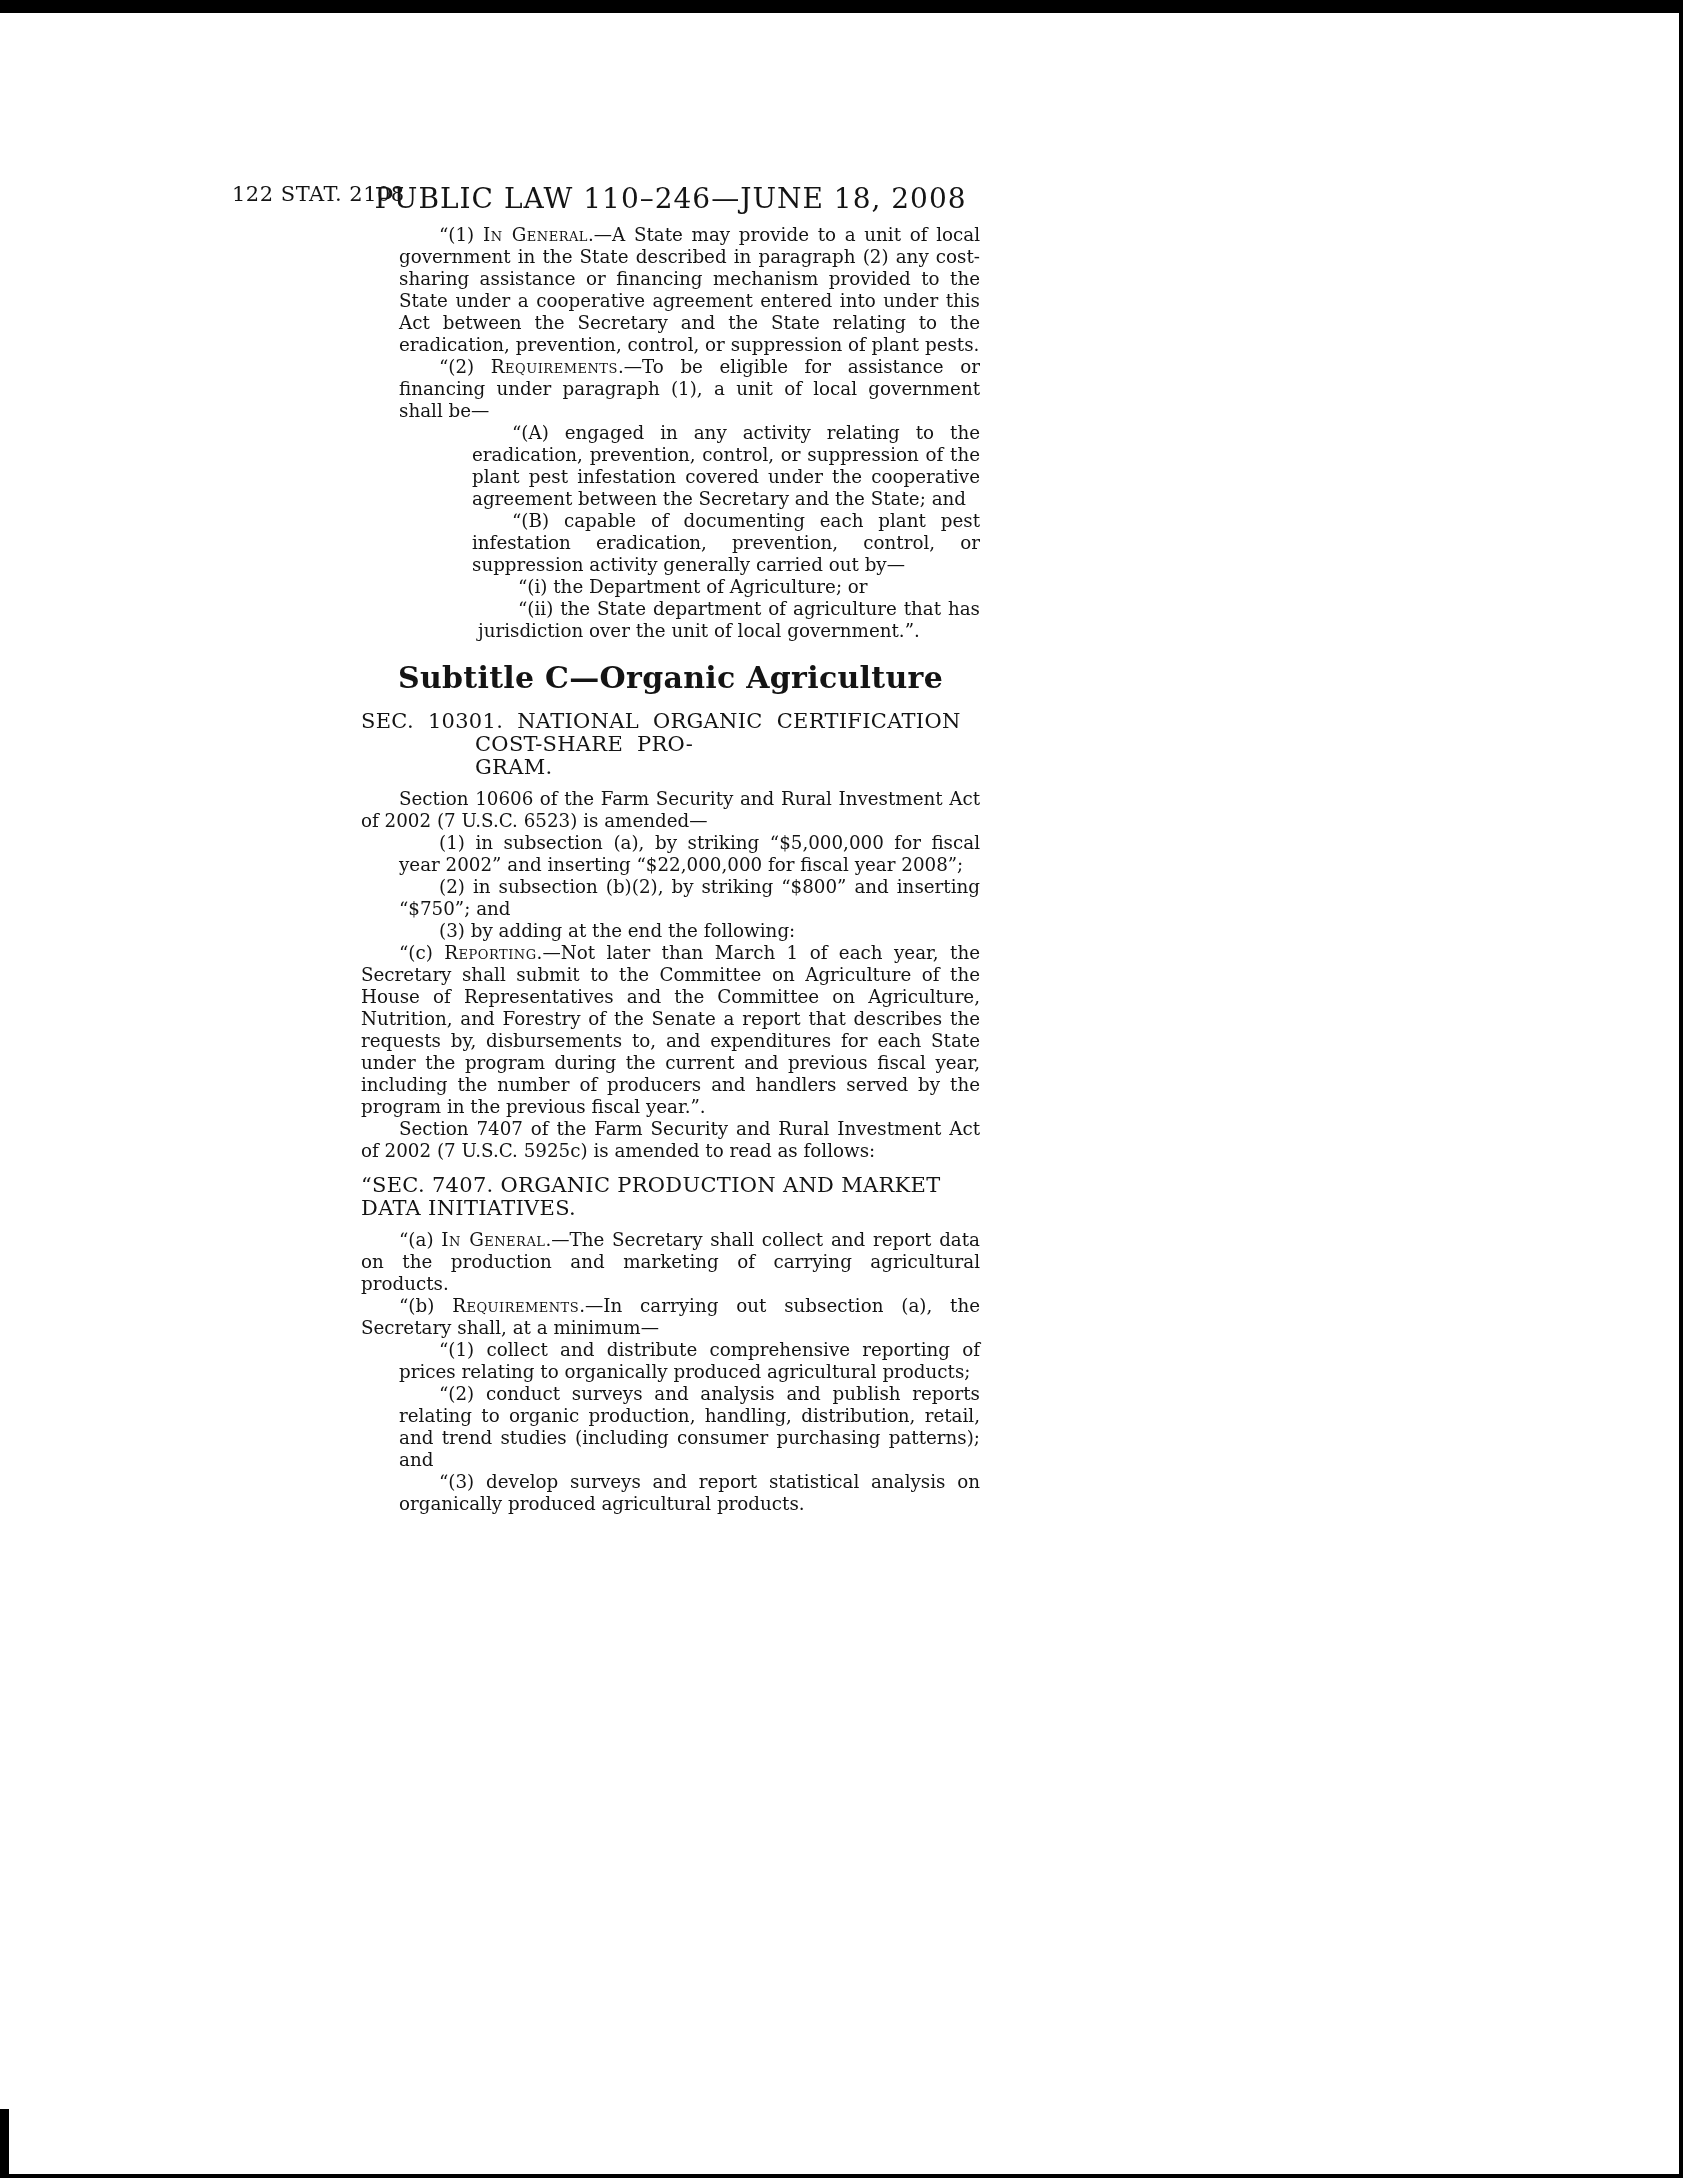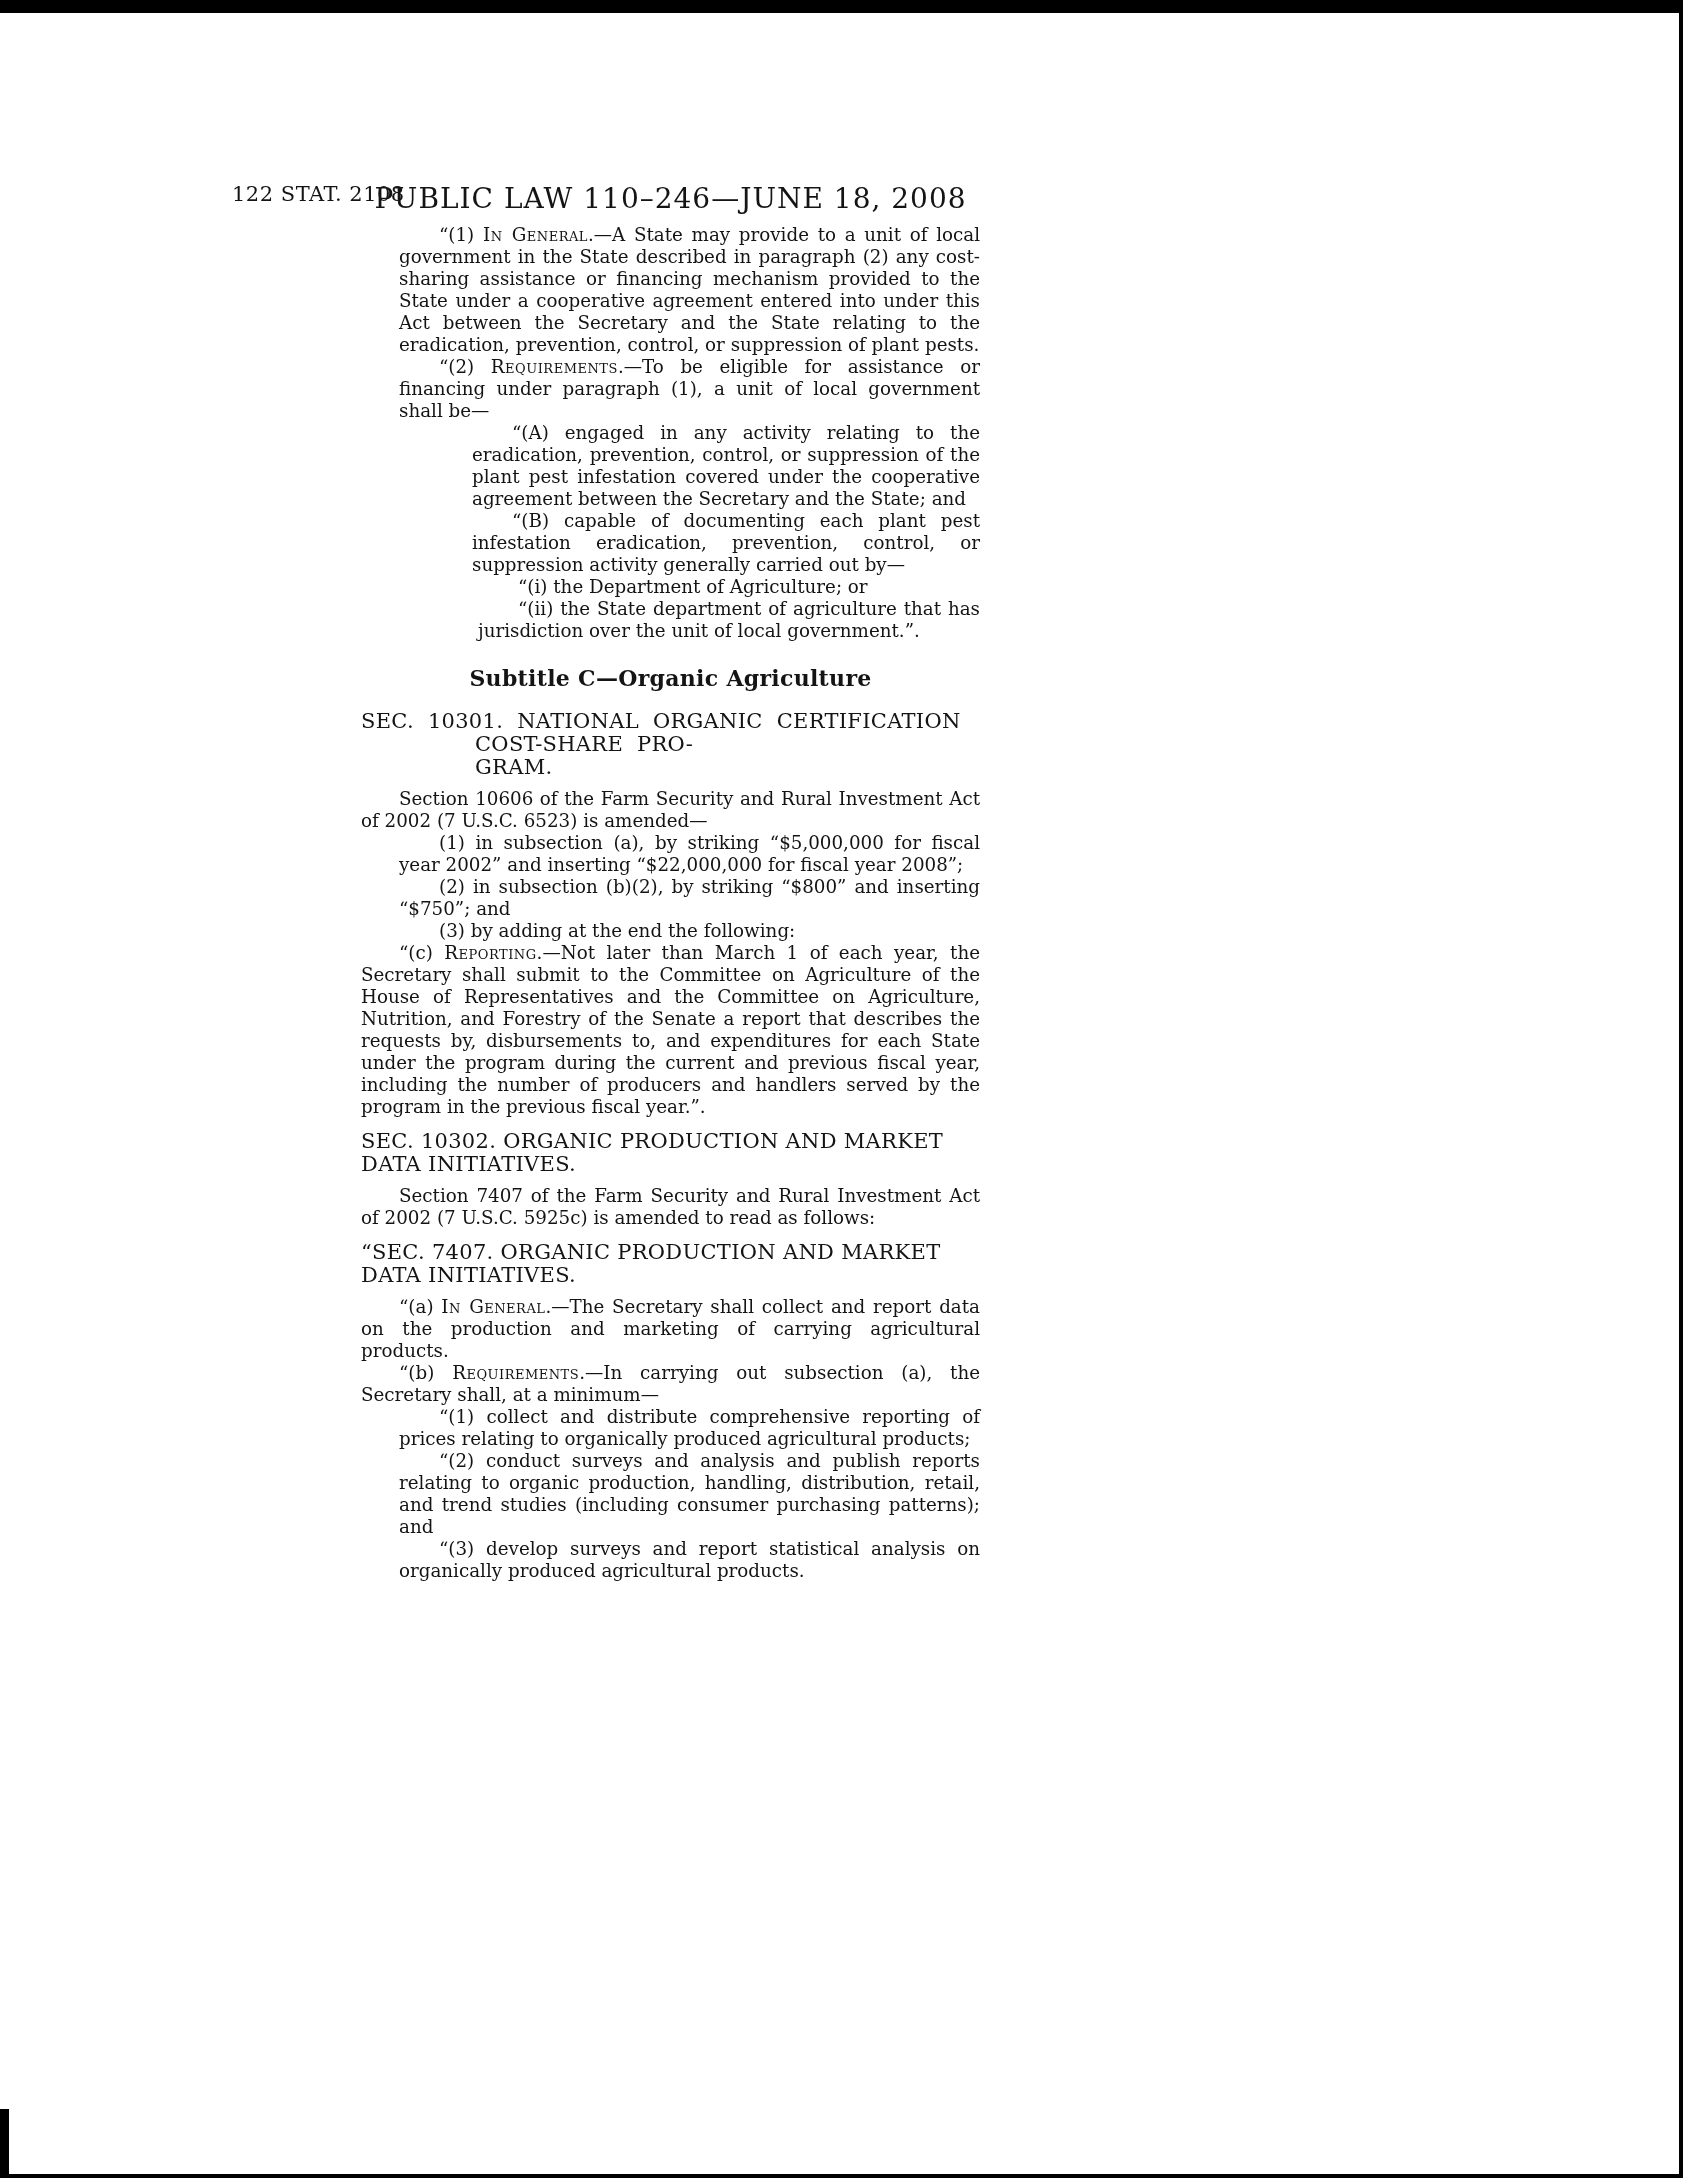--- a/index.html
+++ b/index.html
@@ -55,21 +55,21 @@
   p.ind2 { margin-left: 111px;  text-indent: 40px; }
   p.ind3 { margin-left: 117px; text-indent: 40px; }
 
   .sc {
     font-variant: small-caps;
     letter-spacing: 0.5px;
   }
 
   h1.subtitle {
     margin: 18px 0 14px 0;
-    font-size: 22px;
+    font-size: 30px;
     font-weight: bold;
     text-align: center;
     line-height: 36px;
     letter-spacing: 0.3px;
   }
 
   h2.sec {
     margin: 12px 0 9px 0;
     font-size: 21px;
     font-weight: normal;
@@ -101,21 +101,20 @@
     <p class="body ind2">“(B) capable of documenting each plant pest infestation eradication, prevention, control, or suppression activity generally carried out by—</p>
     <p class="body ind3">“(i) the Department of Agriculture; or</p>
     <p class="body ind3">“(ii) the State department of agriculture that has jurisdiction over the unit of local government.”.</p>
     <h1 class="subtitle">Subtitle C—Organic Agriculture</h1>
     <h2 class="sec hang">SEC. 10301. NATIONAL ORGANIC CERTIFICATION COST-SHARE PRO-<br>GRAM.</h2>
     <p class="body ind0">Section 10606 of the Farm Security and Rural Investment Act of 2002 (7 U.S.C. 6523) is amended—</p>
     <p class="body ind1">(1) in subsection (a), by striking “$5,000,000 for fiscal year 2002” and inserting “$22,000,000 for fiscal year 2008”;</p>
     <p class="body ind1">(2) in subsection (b)(2), by striking “$800” and inserting “$750”; and</p>
     <p class="body ind1">(3) by adding at the end the following:</p>
     <p class="body ind0"><span>“(c) </span><span class="sc">Reporting</span><span>.—Not later than March 1 of each year, the Secretary shall submit to the Committee on Agriculture of the House of Representatives and the Committee on Agriculture, Nutrition, and Forestry of the Senate a report that describes the requests by, disbursements to, and expenditures for each State under the program during the current and previous fiscal year, including the number of producers and handlers served by the program in the previous fiscal year.”.</span></p>
-    <h2 class="sec">SEC. 10302. ORGANIC PRODUCTION AND MARKET DATA INITIATIVES.</h2>
     <p class="body ind0">Section 7407 of the Farm Security and Rural Investment Act of 2002 (7 U.S.C. 5925c) is amended to read as follows:</p>
     <h2 class="sec">“SEC. 7407. ORGANIC PRODUCTION AND MARKET DATA INITIATIVES.</h2>
     <p class="body ind0"><span>“(a) </span><span class="sc">In General</span><span>.—The Secretary shall collect and report data on the production and marketing of carrying agricultural products.</span></p>
     <p class="body ind0"><span>“(b) </span><span class="sc">Requirements</span><span>.—In carrying out subsection (a), the Secretary shall, at a minimum—</span></p>
     <p class="body ind1">“(1) collect and distribute comprehensive reporting of prices relating to organically produced agricultural products;</p>
     <p class="body ind1">“(2) conduct surveys and analysis and publish reports relating to organic production, handling, distribution, retail, and trend studies (including consumer purchasing patterns); and</p>
     <p class="body ind1">“(3) develop surveys and report statistical analysis on organically produced agricultural products.</p>
   </div>
 
 

